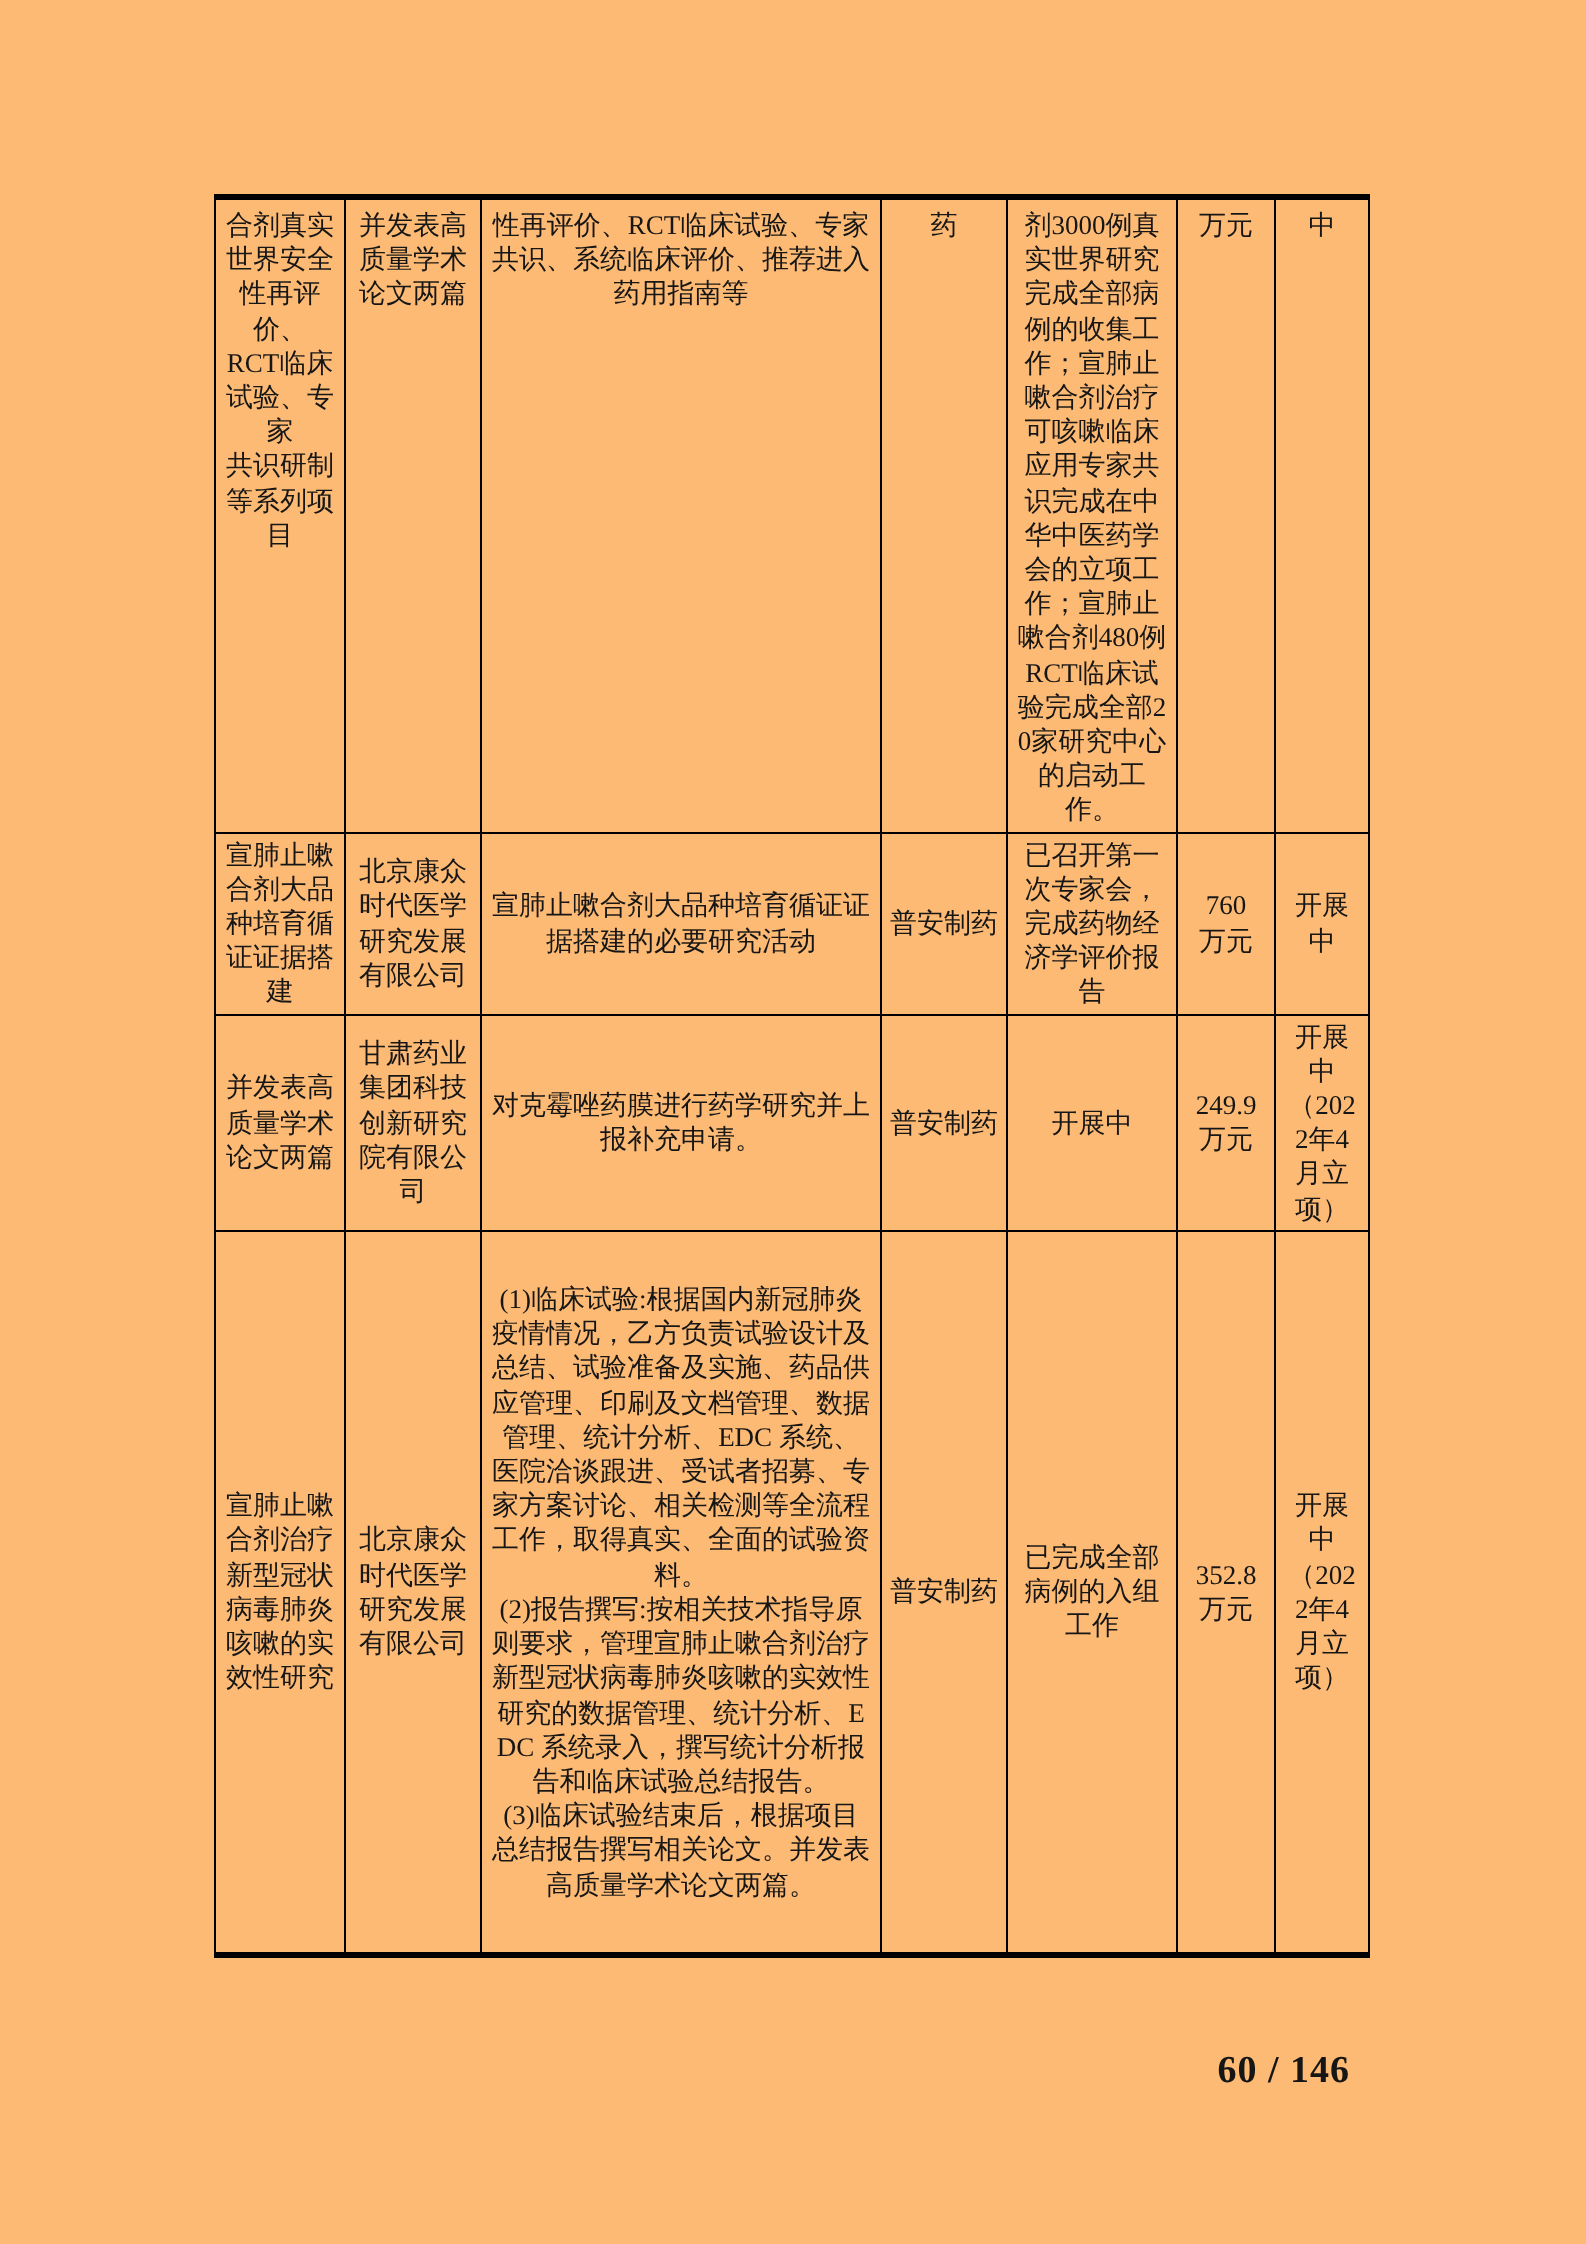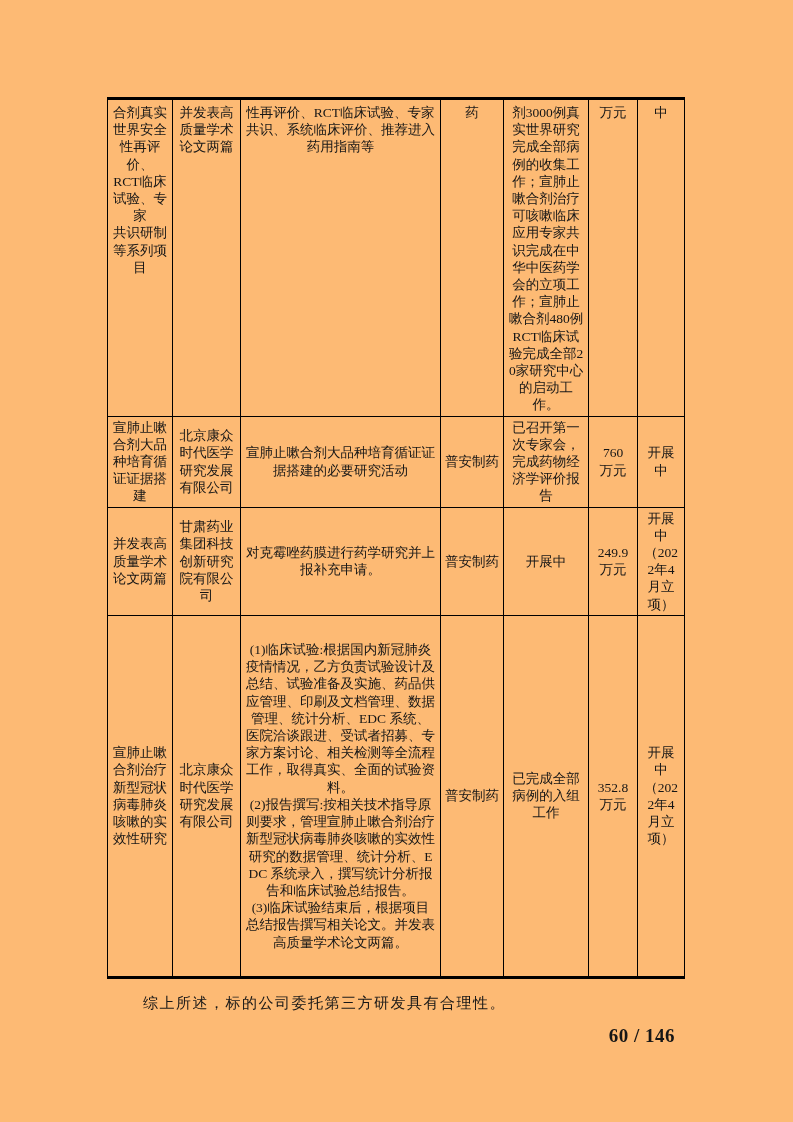--- a/index.html
+++ b/index.html
@@ -143,17 +143,16 @@
         <td class="c6">开展
 中
 （202
 2年4
 月立
 项）</td>
       </tr>
     </tbody>
   </table>
 
-  <p class="conclusion">综上所述，标的公司委托第三方研发具有合理性。</p>
 
   <div class="page-number">60 / 146</div>
 
 </div>
 
 </body></html>

